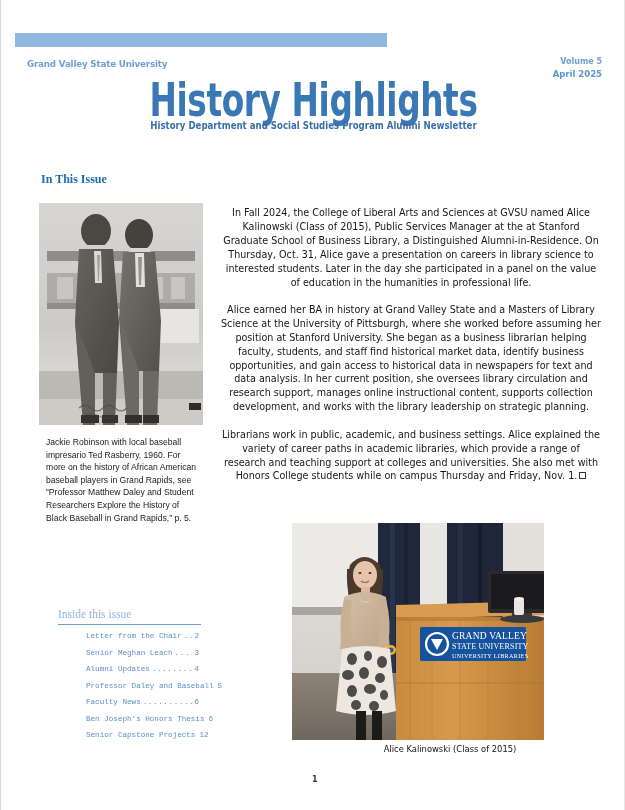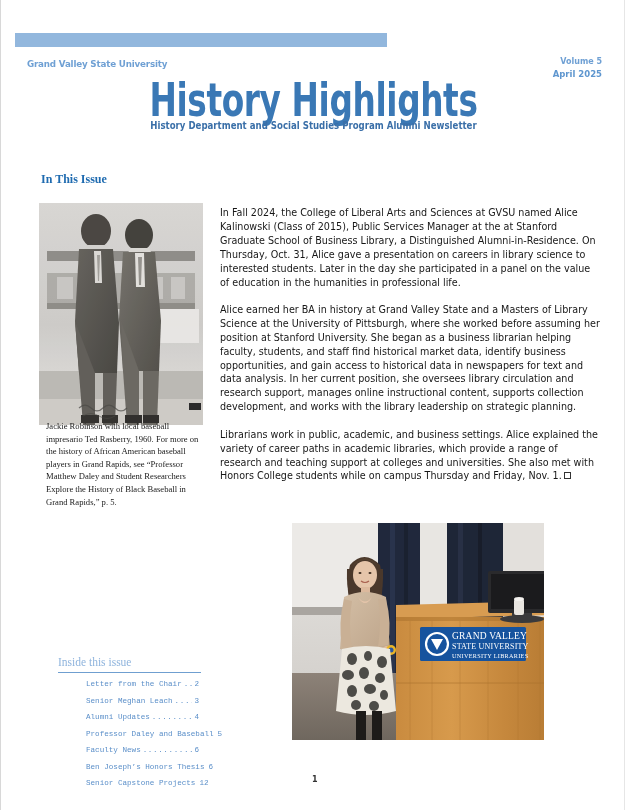--- a/index.html
+++ b/index.html
@@ -99,35 +99,34 @@
   }
   .photo-historic {
     position: absolute;
     left: 38px; top: 203px;
     width: 164px; height: 222px;
     background: #ffffff;
     overflow: hidden;
   }
   .photo-caption-left {
     position: absolute;
-    left: 45px; top: 420px;
+    left: 45px; top: 436px;
     width: 155px;
-    font-family: Liberation Serif, serif;
+    font-family: Liberation Sans, sans-serif;
     font-size: 8.6px;
     line-height: 12.6px;
     color: #1a1a1a;
   }
 
   
   .toc-box {
     position: absolute;
     left: 47px; top: 600px;
     width: 163px;
     padding: 8px 0 10px 0;
-    margin-top: 48px;
   }
   .toc-title {
     font-family: "Liberation Serif", serif;
     font-size: 11.5px;
     color: #8fb4dd;
     padding-left: 10px;
     padding-bottom: 3px;
   }
   .toc-rule {
     height: 1px;
@@ -172,21 +171,21 @@
     color: #1f5c96;
   }
   .article-body {
     position: absolute;
     left: 219px; top: 206px;
     width: 382px;
     font-family: "DejaVu Sans", sans-serif;
     font-size: 9.6px;
     line-height: 13.9px;
     color: #171717;
-    text-align: left;
+    text-align: center;
   }
   .article-body p { margin: 0 0 13.5px 0; }
 
   .photo-alice {
     position: absolute;
     left: 291px; top: 523px;
     width: 252px; height: 217px;
     overflow: hidden;
   }
   .photo-caption-right {
@@ -460,16 +459,17 @@
 
         <path d="M262 40 q12 4 10 20 l-4 22" stroke="#232326" stroke-width="3" fill="none"></path>
         <circle cx="264" cy="40" r="5" fill="#232326"></circle>
       </g>
 
       <rect x="222" y="76" width="10" height="16" rx="2" fill="#e9e6e1"></rect>
       <ellipse cx="227" cy="76" rx="5" ry="2" fill="#f4f2ef"></ellipse>
     </svg>
   </div>
 
+  <div class="photo-caption-right">Alice Kalinowski (Class of 2015)</div>
 
   <div class="page-number">1</div>
 
 </div>
 
 </body></html>

